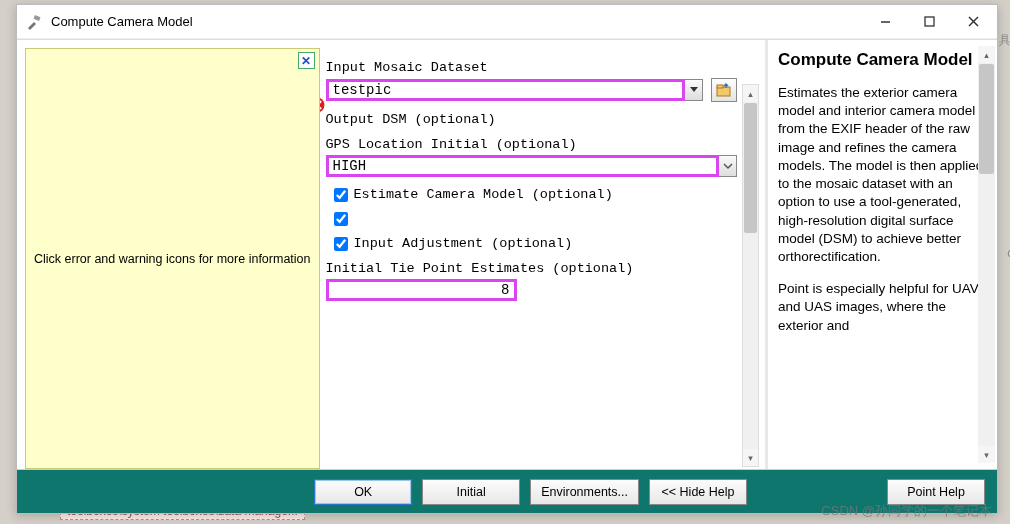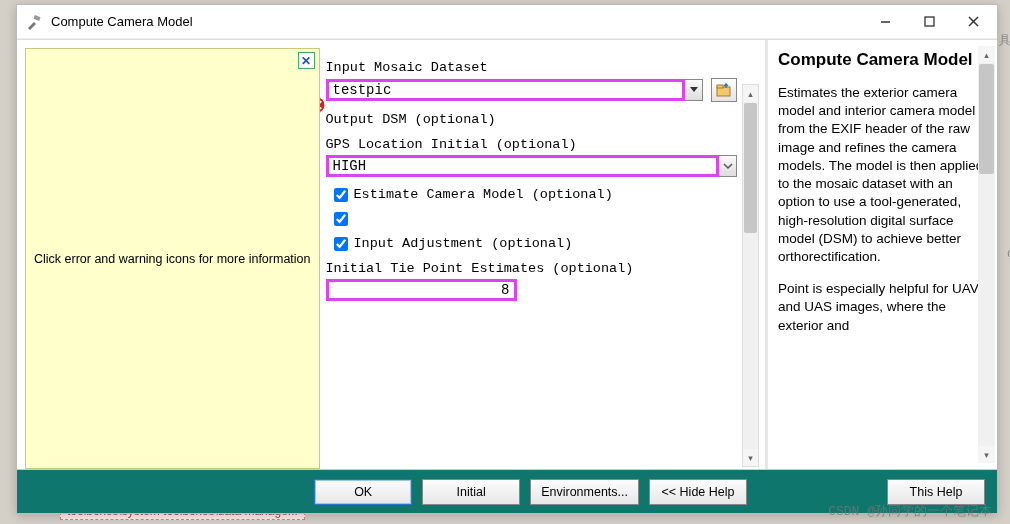--- a/index.html
+++ b/index.html
@@ -130,21 +130,21 @@
     background: linear-gradient(#fcfcfc,#e7e7e7);
     border: 1px solid #888;
     font-size: 12.5px;
     display:flex; align-items:center; justify-content:center;
     padding: 0 10px;
   }
   .btn.primary { border: 1px solid #2a74d0; box-shadow: inset 0 0 0 1px #9bc3ee; }
   .watermark {
     position:absolute; right: 18px; bottom: 4px;
     font-size: 13px; color: rgba(120,120,120,.75);
-    font-family: Liberation Mono, monospace;
+    font-family: Liberation Sans, sans-serif;
     pointer-events:none;
   }
   .bg-strip {
     position:absolute; left: 60px; bottom: 4px;
     font-size: 12px; color: #a05050;
     border: 1px dashed #c88;
     padding: 1px 6px;
     background: #ffecec;
   }
   .side-glyph { position:absolute; right:-4px; font-size:12px; color:#888; font-family:Arial; }
@@ -280,17 +280,17 @@
       </div>
     </div>
   </div>
 
   <div class="footer">
     <div class="btn primary">OK</div>
     <div class="btn">Initial</div>
     <div class="btn">Environments...</div>
     <div class="btn">&lt;&lt; Hide Help</div>
     <div style="width:120px"></div>
-    <div class="btn">This Help</div>
+    <div class="btn">Point Help</div>
   </div>
 </div>
 
 <div class="watermark">CSDN @孙同学的一个笔记本</div>
 
 </body></html>

